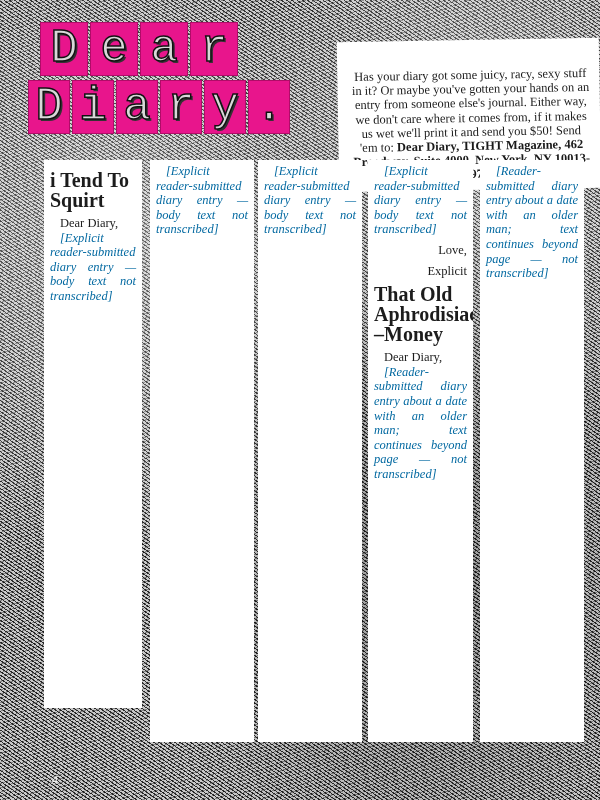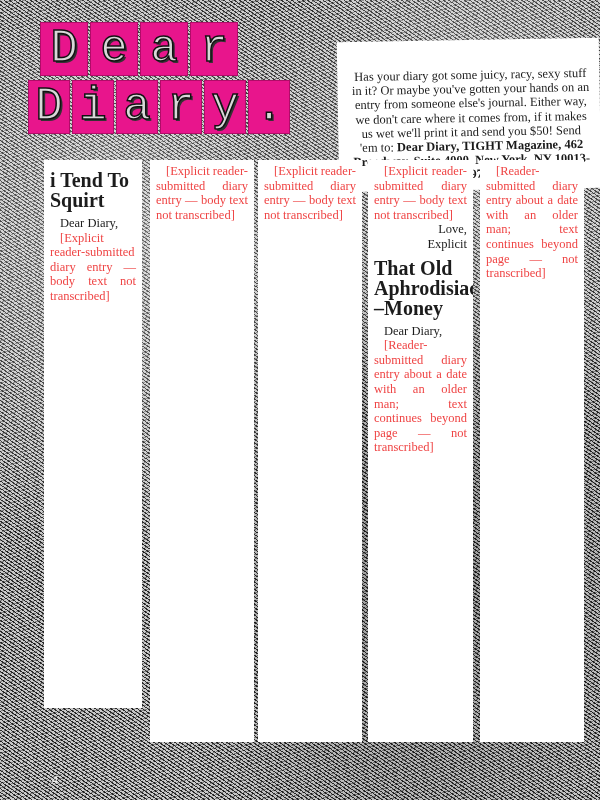--- a/index.html
+++ b/index.html
@@ -51,22 +51,22 @@
     font-size: 12.5px; line-height: 14.6px;
     color: #1c1c1c;
     text-align: justify;
     overflow: hidden;
   }
   .col p { text-indent: 10px; margin-bottom: 0; }
   .col .headline {
     font-weight: bold; font-size: 20px; line-height: 20px;
     text-indent: 0; margin: 6px 0 6px 0; text-align: left;
   }
-  .col .signoff { text-align: right; text-indent: 0; }
-  .col .placeholder { color: #ef4444; }
+  .col .signoff { text-align: right; text-indent: 0; margin-top: 6px; }
+  .col .placeholder { color: #0369a1; font-style: italic; }
   .c1 { left: 44px; width: 98px; height: 548px; top: 160px; }
   .c2 { left: 150px; width: 104px; height: 582px; top: 160px; }
   .c3 { left: 258px; width: 104px; height: 582px; top: 160px; }
   .c4 { left: 368px; width: 105px; height: 582px; top: 160px; }
   .c5 { left: 480px; width: 104px; height: 582px; top: 160px; }
   .page-number {
     position: absolute; left: 52px; top: 774px;
     font-family: "Liberation Sans", sans-serif; font-size: 11px; color: #eee;
   }
 </style>

